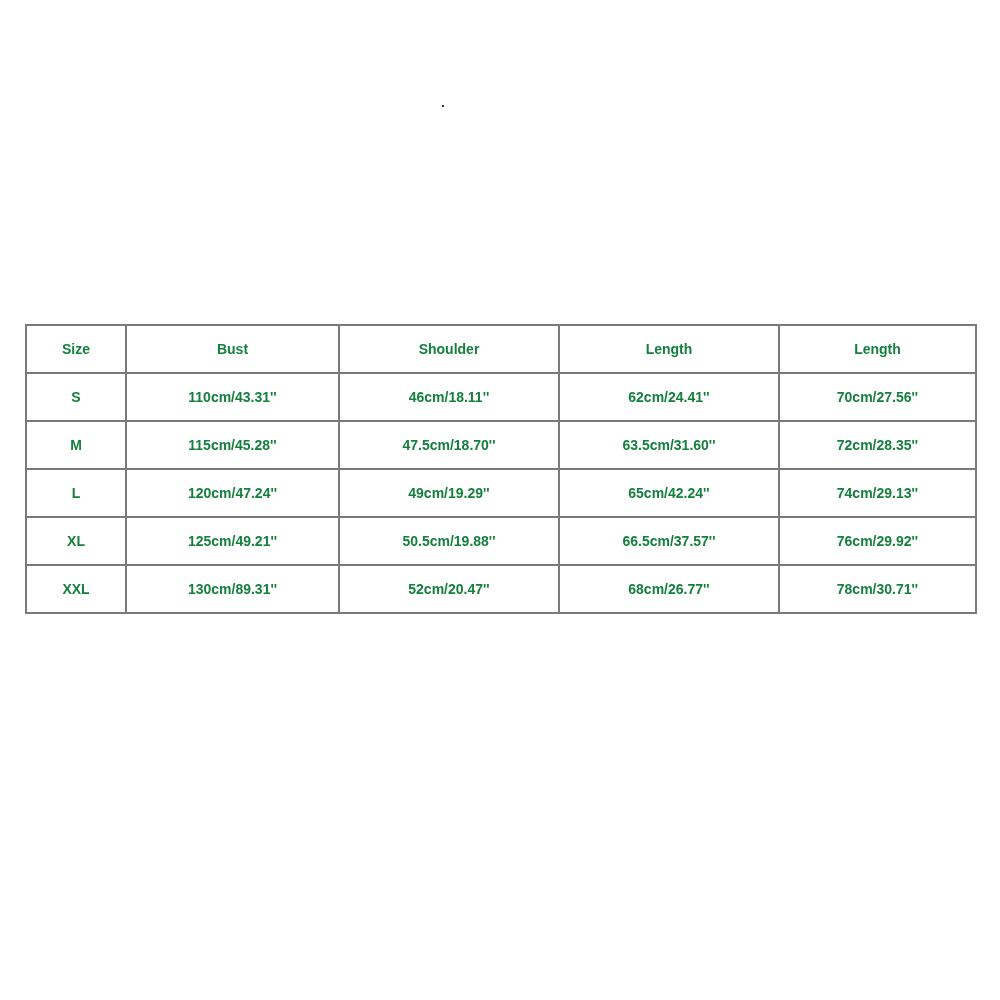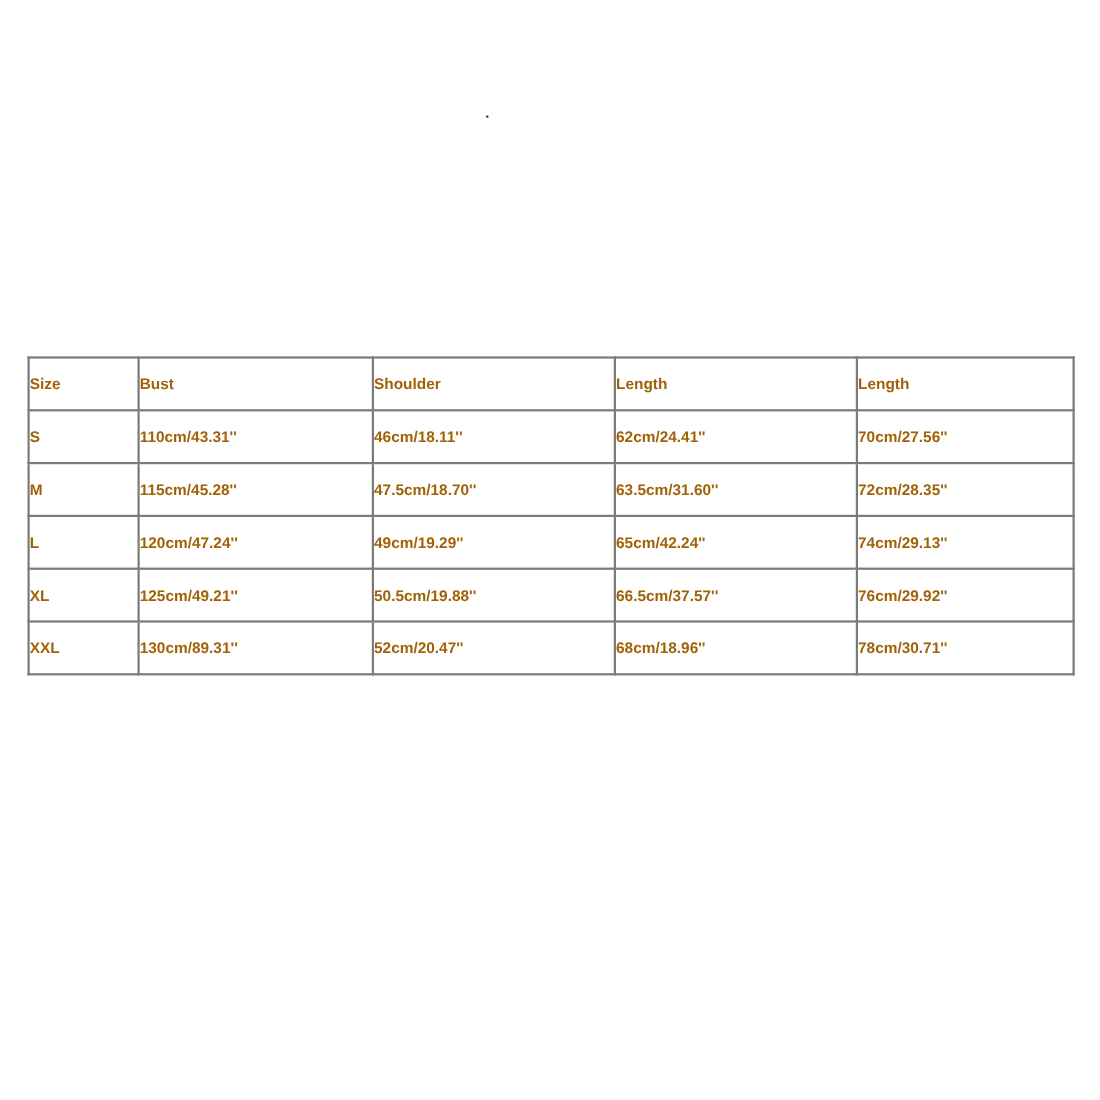--- a/index.html
+++ b/index.html
@@ -28,25 +28,25 @@
       top: 324px;
       width: 950px;
       border-collapse: collapse;
       table-layout: fixed;
     }
     table.size-chart th,
     table.size-chart td {
       border: 2px solid #7a7a7a;
       height: 46px;
       padding: 0;
-      text-align: left;
+      text-align: center;
       vertical-align: middle;
       font-size: 14px;
       font-weight: bold;
-      color: #a16207;
+      color: #15803d;
     }
     col.c0 { width: 100px; }
     col.c1 { width: 213px; }
     col.c2 { width: 220px; }
     col.c3 { width: 220px; }
     col.c4 { width: 197px; }
   </style>
 </head>
 <body>
 
@@ -95,17 +95,17 @@
       <td>XL</td>
       <td>125cm/49.21''</td>
       <td>50.5cm/19.88''</td>
       <td>66.5cm/37.57''</td>
       <td>76cm/29.92''</td>
     </tr>
     <tr>
       <td>XXL</td>
       <td>130cm/89.31''</td>
       <td>52cm/20.47''</td>
-      <td>68cm/18.96''</td>
+      <td>68cm/26.77''</td>
       <td>78cm/30.71''</td>
     </tr>
   </tbody>
 </table>
 
 </body></html>

